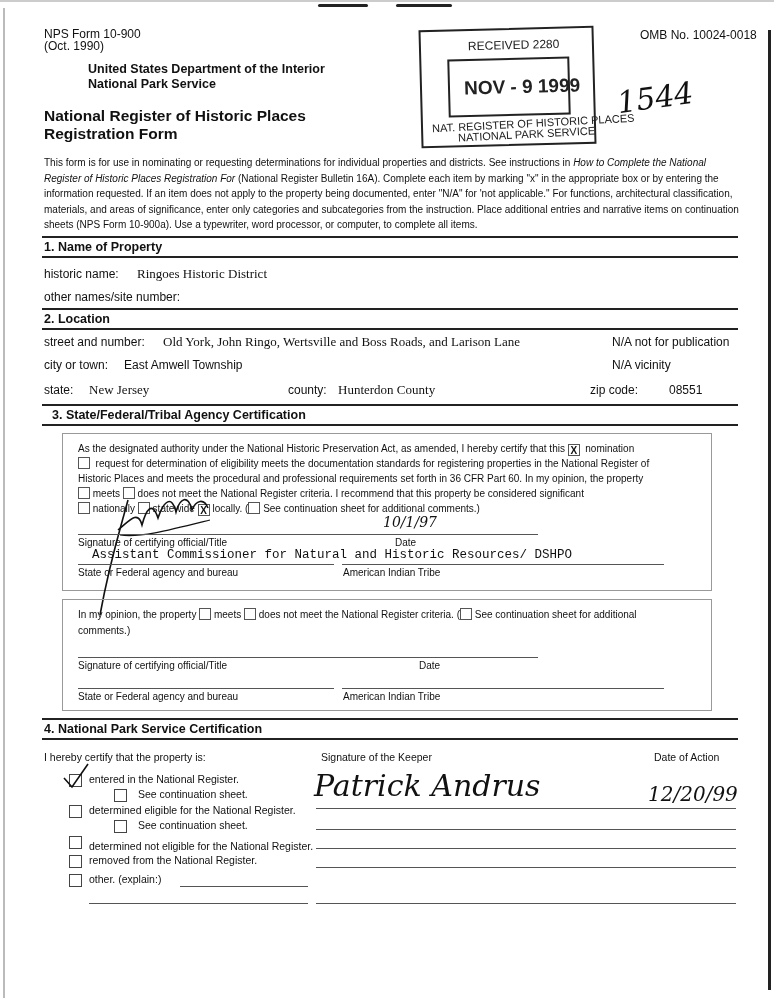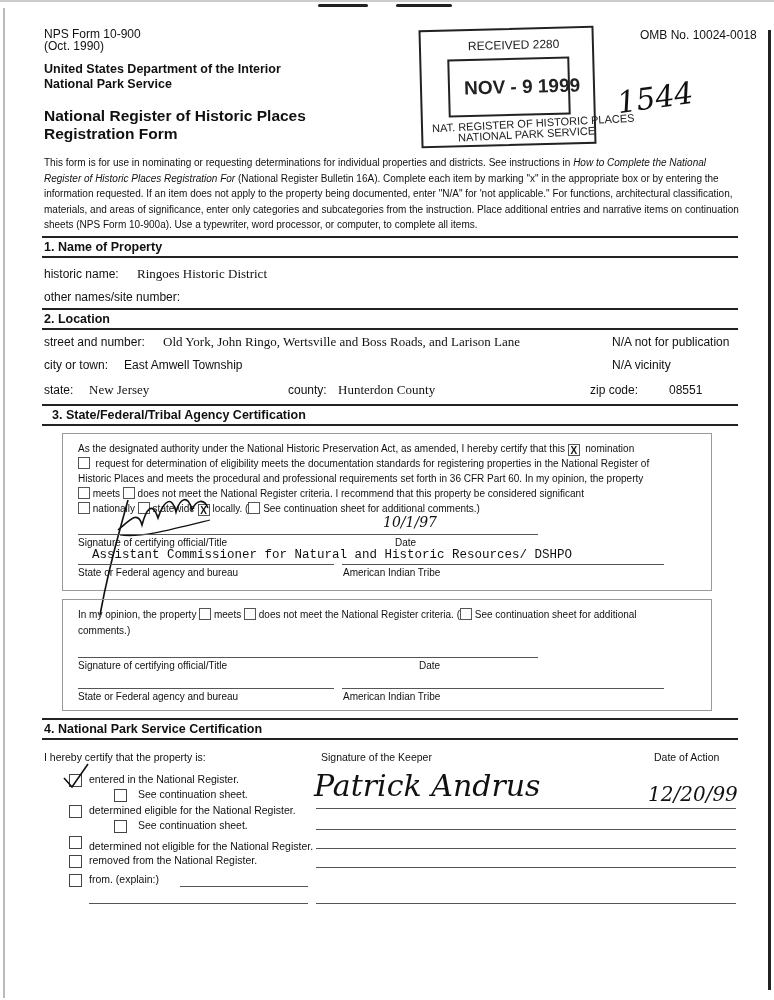--- a/index.html
+++ b/index.html
@@ -9,21 +9,21 @@
   .serif { font-family: "Liberation Serif", serif; }
   .mono { font-family: "Liberation Mono", monospace; }
   .hand { font-family: "DejaVu Serif", serif; font-style: italic; }
 
   .page-edge-left { left: 3px; top: 8px; width: 2px; height: 990px; background: #bbb; }
   .page-edge-right { left: 768px; top: 30px; width: 3px; height: 960px; background: #222; }
   .page-top { left: 0; top: 0; width: 774px; height: 2px; background: #ccc; }
   .top-mark { top: 4px; height: 3px; background: #222; border-radius: 2px; }
 
   .small { font-size: 12px; line-height: 12px; }
-  .agency { font-size: 12.5px; font-weight: bold; line-height: 15px; }
+  .agency { font-size: 12.5px; font-weight: bold; line-height: 15px; margin-left: 44px; }
   .form-title { font-size: 15.5px; font-weight: bold; line-height: 19px; }
 
   .stamp-outer { left: 420px; top: 28px; width: 175px; height: 118px; border: 2px solid #222; transform: rotate(-1.5deg); }
   .stamp-inner { left: 448px; top: 58px; width: 122px; height: 58px; border: 2px solid #222; transform: rotate(-1.5deg); }
   .stamp-text { font-family: "Liberation Sans Narrow", "Liberation Sans", sans-serif; color: #222; }
 
   .intro { left: 44px; top: 155px; width: 700px; font-size: 10px; line-height: 15.5px; }
   .intro i { font-style: italic; }
 
   .rule { left: 42px; width: 696px; height: 2px; background: #222; }
@@ -176,21 +176,21 @@
 <div class="abs t4" style="left:138px;top:788px;">See continuation sheet.</div>
 <div class="cb4" style="left:69px;top:805px;"></div>
 <div class="abs t4" style="left:89px;top:804px;">determined eligible for  the National Register.</div>
 <div class="cb4" style="left:114px;top:820px;"></div>
 <div class="abs t4" style="left:138px;top:819px;">See continuation sheet.</div>
 <div class="cb4" style="left:69px;top:836px;"></div>
 <div class="abs t4" style="left:89px;top:840px;">determined not eligible for  the National Register.</div>
 <div class="cb4" style="left:69px;top:855px;"></div>
 <div class="abs t4" style="left:89px;top:854px;">removed from the National Register.</div>
 <div class="cb4" style="left:69px;top:874px;"></div>
-<div class="abs t4" style="left:89px;top:873px;">from.  (explain:)</div>
+<div class="abs t4" style="left:89px;top:873px;">other.  (explain:)</div>
 <div class="abs sigline" style="left:180px;top:886px;width:128px;"></div>
 <div class="abs sigline" style="left:89px;top:903px;width:219px;"></div>
 
 <div class="abs hand" style="left:314px;top:768px;font-size:30px;">Patrick Andrus</div>
 <div class="abs hand" style="left:648px;top:782px;font-size:20px;">12/20/99</div>
 <div class="abs sigline" style="left:316px;top:808px;width:420px;"></div>
 <div class="abs sigline" style="left:316px;top:829px;width:420px;"></div>
 <div class="abs sigline" style="left:316px;top:848px;width:420px;"></div>
 <div class="abs sigline" style="left:316px;top:867px;width:420px;"></div>
 <div class="abs sigline" style="left:316px;top:903px;width:420px;"></div>

